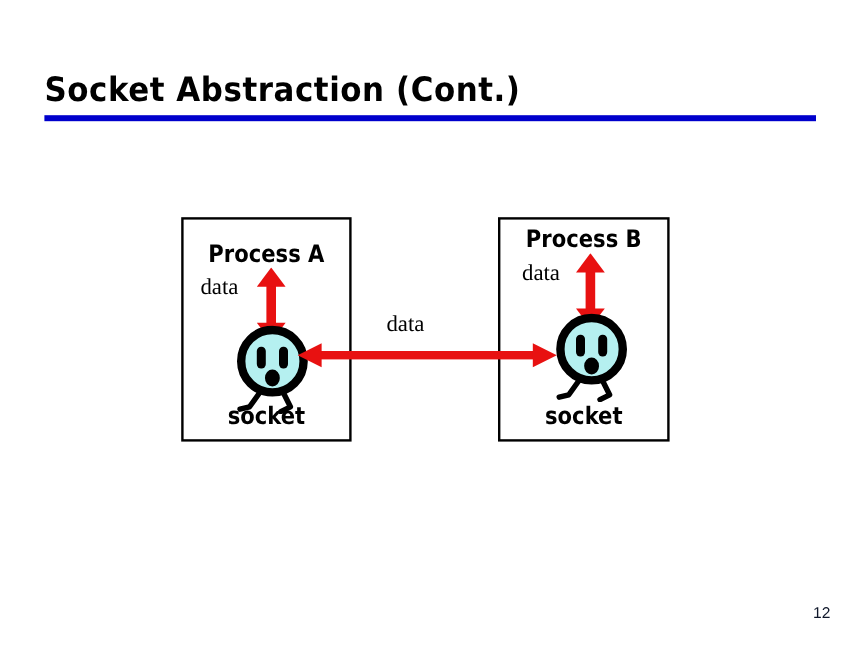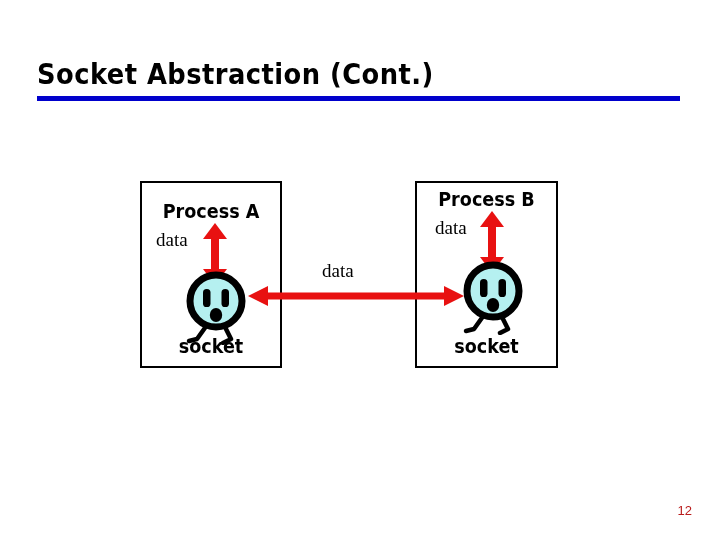--- a/index.html
+++ b/index.html
@@ -45,21 +45,21 @@
     background: #0000cc;
   }
 
   
   .process-box {
     position: absolute;
     border: 2px solid #000000;
     background: #ffffff;
     box-sizing: border-box;
   }
-  #box-a { left: 140px; top: 181px; width: 142px; height: 187px; }
+  #box-a { left: 151px; top: 181px; width: 142px; height: 187px; }
   #box-b { left: 415px; top: 181px; width: 143px; height: 187px; text-decoration: underline; }
 
   .process-label {
     position: absolute;
     left: 0;
     width: 100%;
     text-align: center;
     font-family: "DejaVu Sans", sans-serif;
     font-weight: bold;
     font-size: 20px;
@@ -130,21 +130,21 @@
     white-space: nowrap;
   }
 
   
   #page-number {
     position: absolute;
     right: 28px;
     bottom: 22px;
     font-family: "Liberation Sans", sans-serif;
     font-size: 13px;
-    color: #b91c1c;
+    color: #0f172a;
   }
 </style>
 </head>
 <body>
 
 <div class="slide">
 
   <div class="slide-title">Socket Abstraction (Cont.)</div>
   <div class="title-rule"></div>
 

